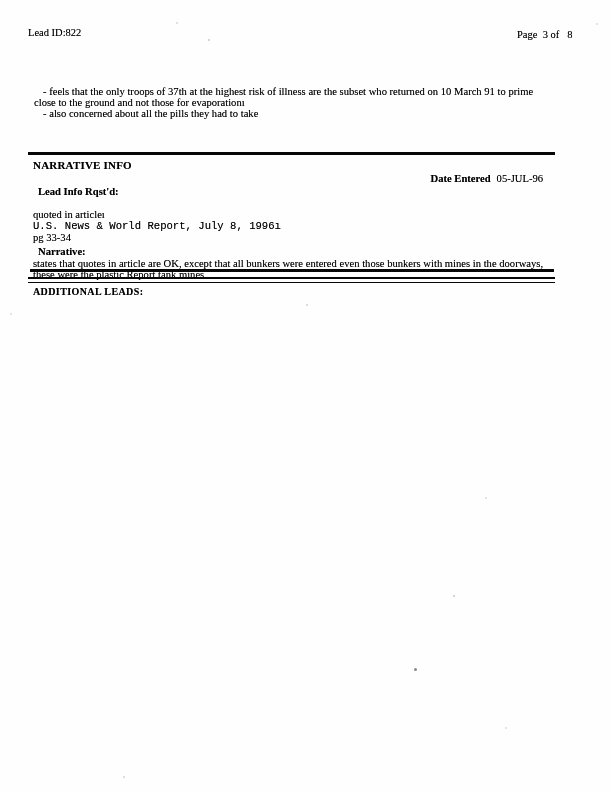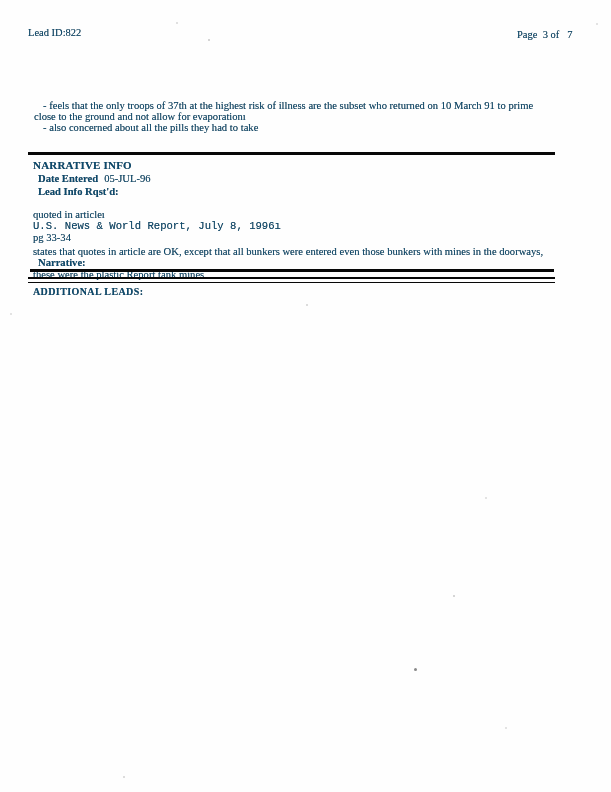--- a/index.html
+++ b/index.html
@@ -2,50 +2,50 @@
 <html><head>
 <meta charset="utf-8">
 <style>
   html, body { margin: 0; padding: 0; background: #ffffff; }
   .sheet {
     position: relative;
     width: 611px;
     height: 792px;
     background: #fefefe;
     font-family: "Liberation Serif", "DejaVu Serif", serif;
-    color: #0c4a6e;
+    color: #000000;
     overflow: hidden;
     text-shadow: 0 0 0.45px rgba(25,25,25,0.55);
   }
 
   
   .hdr-lead  { position: absolute; left: 28px;  top: 27px; font-size: 10.5px; }
   .hdr-page  { position: absolute; left: 517px; top: 29px; font-size: 10.5px; white-space: pre; }
 
   
-  .notes { position: absolute; left: 34px; top: 101px; font-size: 10.6px; line-height: 10.9px; }
+  .notes { position: absolute; left: 34px; top: 87px; font-size: 10.6px; line-height: 10.9px; }
   .note-line { white-space: nowrap; }
   .note-line.bullet { padding-left: 9px; }
 
   
   .rule { position: absolute; background: #070707; }
   .rule-narr-top    { left: 28px; top: 152px;   width: 527px; height: 3px; }
   .rule-narr-bottom { left: 30px; top: 269px;   width: 524px; height: 2.5px; }
   .rule-add-a       { left: 28px; top: 277px;   width: 527px; height: 2.2px; }
   .rule-add-b       { left: 28px; top: 281.5px; width: 527px; height: 1.5px; }
 
   
   .narr-section { position: absolute; left: 33px; top: 159px; font-size: 10.6px; }
   .sec-title { font-weight: bold; font-size: 11px; letter-spacing: 0.2px; }
   .lbl { font-weight: bold; }
   .val { margin-left: 6px; }
   .pline { white-space: nowrap; }
   .indent { padding-left: 5px; }
   .l-title { height: 14px; }
-  .l-date  { height: 13px; }
+  .l-date  { height: 13px; text-align: right; }
   .l-rqst  { height: 11.5px; }
   .l-q     { height: 11.5px; margin-top: 11px; }
   .l-us    { height: 12px; font-family: Liberation Mono, monospace; }
   .l-pg    { height: 14px; }
   .l-narr  { height: 12px; }
   .l-s1    { height: 11px; }
 
   
   .additional-title {
     position: absolute; left: 33px; top: 286px;
@@ -54,45 +54,45 @@
 
   
   .speck { position: absolute; width: 2px; height: 2px; background: #4a4a4a; border-radius: 50%; }
 </style>
 </head>
 <body>
 
 <div class="sheet">
 
   <span class="hdr-lead">Lead ID:822</span>
-  <span class="hdr-page">Page  3 of   7</span>
+  <span class="hdr-page">Page  3 of   8</span>
 
   <div class="notes">
     <div class="note-line bullet">- feels that the only troops of 37th at the highest risk of illness are the subset who returned on 10 March 91 to prime</div>
-    <div class="note-line">close to the ground and not allow for evaporationı</div>
+    <div class="note-line">close to the ground and not those for evaporationı</div>
     <div class="note-line bullet">- also concerned about all the pills they had to take</div>
   </div>
 
   <div class="rule rule-narr-top"></div>
 
   <div class="narr-section">
     <div class="sec-title l-title">NARRATIVE INFO</div>
 
     <div class="pline indent l-date">
       <span class="lbl">Date Entered</span><span class="val">05-JUL-96</span>
     </div>
 
     <div class="pline indent lbl l-rqst">Lead Info Rqst'd:</div>
 
     <div class="pline l-q">quoted in articleı</div>
     <div class="pline l-us">U.S. News &amp; World Report, July 8, 1996ı</div>
     <div class="pline l-pg">pg 33-34</div>
 
+    <div class="pline indent lbl l-narr">Narrative:</div>
     <div class="pline l-s1">states that quotes in article are OK, except that all bunkers were entered even those bunkers with mines in the doorways,</div>
-    <div class="pline indent lbl l-narr">Narrative:</div>
     <div class="pline">these were the plastic Report tank mines</div>
   </div>
 
   <div class="rule rule-narr-bottom"></div>
 
   <div class="rule rule-add-a"></div>
   <div class="rule rule-add-b"></div>
   <div class="additional-title">ADDITIONAL LEADS:</div>
 
   <div class="speck" style="left:176px; top:22px; opacity:.22;"></div>

